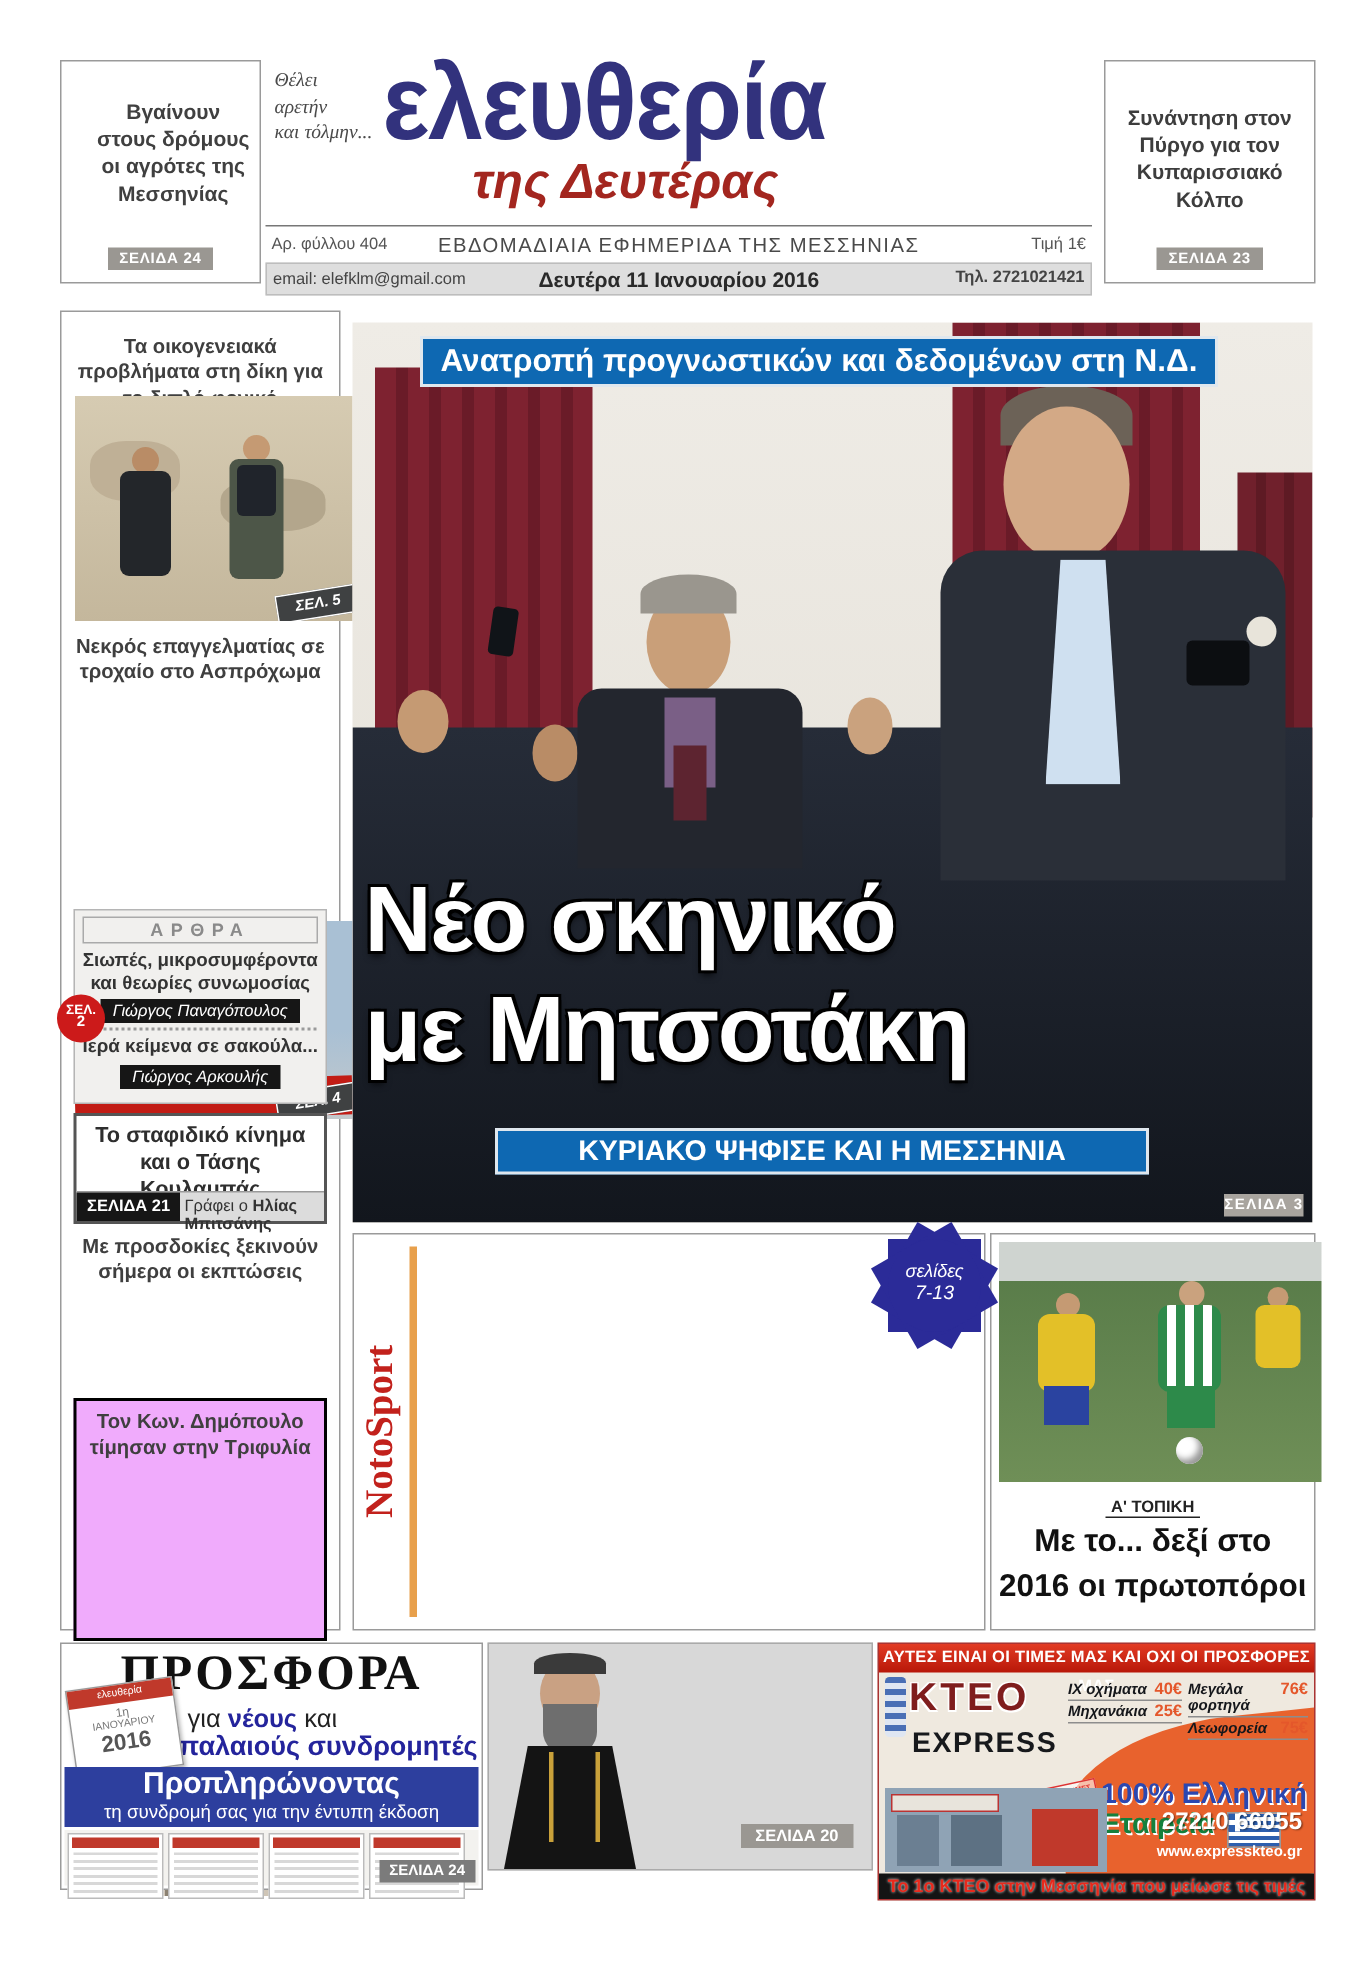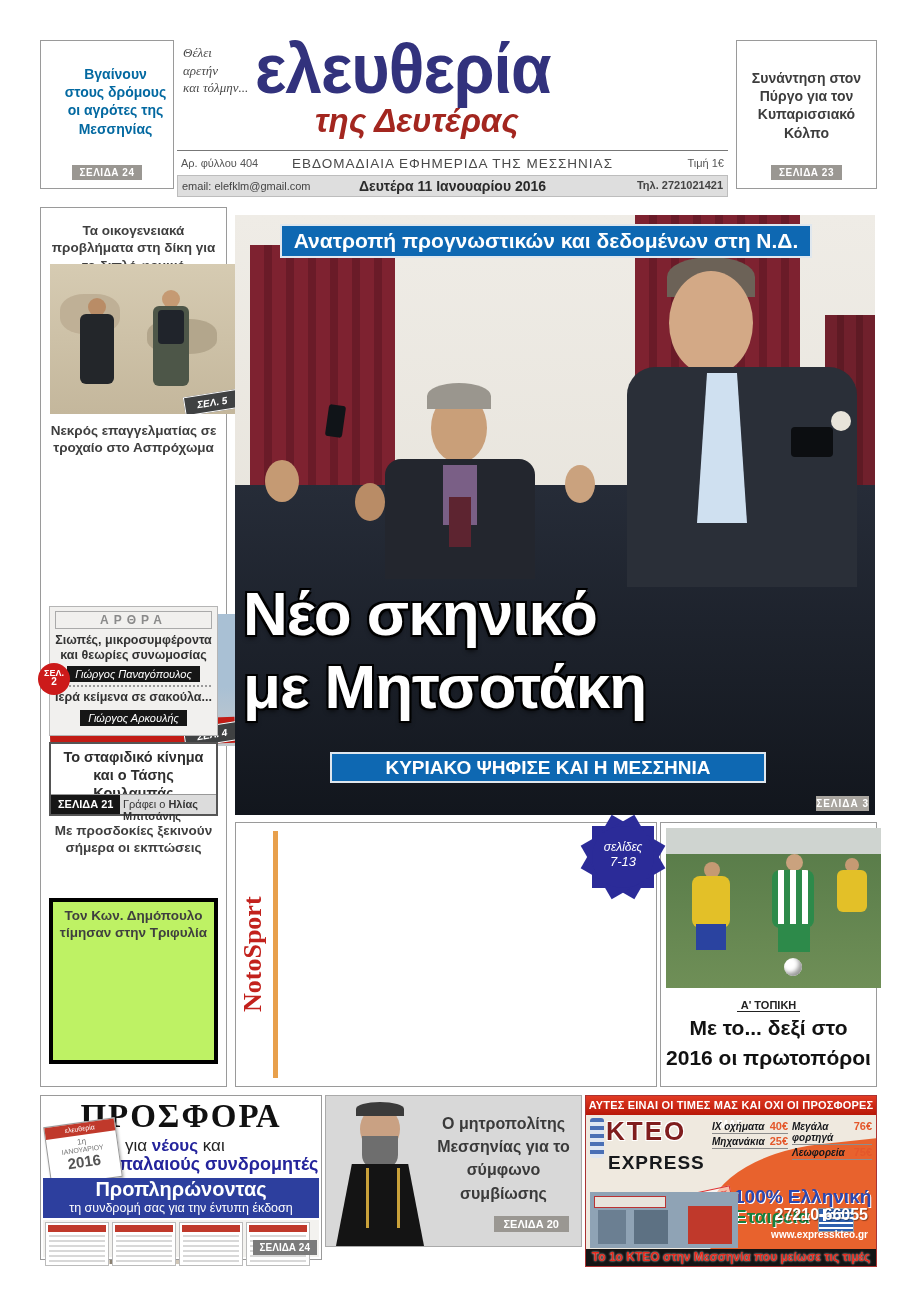--- a/index.html
+++ b/index.html
@@ -35,21 +35,21 @@
      align-items:baseline;padding:1px 0;}
   .price-label{font-size:10px;font-weight:bold;font-style:italic;color:#15171b;}
   .price-val{font-size:11px;font-weight:900;color:#e4572b;}
 </style>
 </head>
 <body>
 
 <div class="page">
 
   <div class="ab box" style="left:40px;top:40px;width:132px;height:147px;">
-    <div class="ab" style="left:6px;right:6px;top:24px;font-weight:bold;font-size:14px;color:#0369a1;text-align:center;line-height:1.3;margin-left:17px;">Βγαίνουν στους δρόμους οι αγρότες της Μεσσηνίας</div>
+    <div class="ab" style="left:6px;right:6px;top:24px;font-weight:bold;font-size:14px;color:#404040;text-align:center;line-height:1.3;margin-left:17px;">Βγαίνουν στους δρόμους οι αγρότες της Μεσσηνίας</div>
     <div class="ab" style="left:0;right:0;bottom:8px;text-align:center;">
       <span class="badge">ΣΕΛΙΔΑ 24</span>
     </div>
   </div>
 
   <div class="ab" style="left:175px;top:36px;width:555px;height:165px;">
     <div class="ab" style="left:8px;top:8px;font-family:'Liberation Serif',serif;font-style:italic;font-size:13px;color:#4a4a4a;line-height:1.35;">
       <div>Θέλει</div>
       <div>αρετήν</div>
       <div>και τόλμην...</div>
@@ -132,21 +132,21 @@
       <div class="ab" style="left:6px;top:14px;font-weight:900;font-size:20px;color:#d23325;transform:rotate(-6deg);">20%</div>
       <div class="ab" style="left:78px;top:4px;font-weight:900;font-size:25px;color:#d23325;transform:rotate(-4deg);">30%</div>
       <div class="ab" style="left:44px;top:36px;font-weight:900;font-size:17px;color:#db5b4e;">10%</div>
       <div class="ab outline-w" style="left:0;right:0;top:56px;text-align:center;font-weight:900;font-size:15px;letter-spacing:2px;">ΕΚΠΤΩΣΕΙΣ</div>
       <div class="ab" style="left:4px;bottom:0;width:30px;height:52px;background:#d6cfbf;border-radius:8px 8px 0 0;"></div>
       <div class="ab" style="right:10px;bottom:0;width:28px;height:46px;background:#bdb4a2;border-radius:8px 8px 0 0;"></div>
       <div class="ab" style="left:60px;bottom:0;width:60px;height:26px;background:#8c8272;border-radius:6px 6px 0 0;"></div>
       <div class="ptag">ΣΕΛ. 4</div>
     </div>
 
-    <div class="ab" style="left:8px;right:8px;top:690px;height:158px;border:4px solid #000000;background:#bef264;">
+    <div class="ab" style="left:8px;right:8px;top:724px;height:158px;border:2px solid #000000;background:#f0abfc;">
       <div class="ab sb-title" style="left:4px;right:4px;top:5px;">Τον Κων. Δημόπουλο τίμησαν στην Τριφυλία</div>
       <div class="ab photo" style="left:5px;right:5px;top:44px;bottom:5px;background:linear-gradient(#e3dccb,#d4cab4);">
 
         <div class="ptag">ΣΕΛ. 6</div>
       </div>
     </div>
   </div>
 
   <div class="ab photo" style="left:235px;top:215px;width:640px;height:600px;background:linear-gradient(#efece6,#e2ded5);">
     <div class="ab" style="left:15px;top:30px;width:145px;height:330px;background:repeating-linear-gradient(to right,#7e2230 0 14px,#6a1b28 14px 22px);"></div>
@@ -259,21 +259,20 @@
   </div>
 
   <div class="ab" style="left:325px;top:1095px;width:255px;height:150px;background:#d8d8d8;border:1px solid #aaa;">
     <div class="ab" style="left:6px;bottom:0;width:96px;height:144px;overflow:hidden;">
       <div class="ab head-circle" style="left:28px;top:4px;width:40px;height:46px;background:#c9a183;"></div>
       <div class="ab" style="left:30px;top:34px;width:36px;height:34px;background:#6e6e6e;border-radius:0 0 45% 45%;"></div>
       <div class="ab" style="left:24px;top:0;width:48px;height:14px;background:#3a3a3a;border-radius:50% 50% 0 0;"></div>
       <div class="ab" style="left:4px;top:62px;width:88px;height:82px;background:#141414;clip-path:polygon(18% 0,82% 0,100% 100%,0 100%);"></div>
       <div class="ab" style="left:34px;top:66px;width:28px;height:60px;border-left:3px solid #c9a13a;border-right:3px solid #c9a13a;"></div>
     </div>
-    <div class="ab" style="left:108px;right:8px;top:16px;font-weight:800;font-size:16px;color:#3a3a3a;text-align:center;line-height:1.45;">Ο μητροπολίτης Μεσσηνίας για το σύμφωνο συμβίωσης</div>
     <div class="ab" style="right:12px;bottom:14px;background:#9a9792;color:#fff;font-size:11px;font-weight:bold;padding:2px 10px;">ΣΕΛΙΔΑ 20</div>
   </div>
 
   <div class="ab" style="left:585px;top:1095px;width:290px;height:170px;border:1px solid #a33;background:#efe9df;overflow:hidden;">
     <div class="ab" style="left:0;right:0;top:0;height:19px;background:linear-gradient(#e23b24,#b81708);color:#fff;font-weight:800;font-size:11px;text-align:center;line-height:19px;letter-spacing:.2px;">ΑΥΤΕΣ ΕΙΝΑΙ ΟΙ ΤΙΜΕΣ ΜΑΣ ΚΑΙ ΟΧΙ ΟΙ ΠΡΟΣΦΟΡΕΣ ΜΑΣ</div>
     <div class="ab" style="right:-30px;bottom:10px;width:200px;height:110px;background:#e8622d;border-radius:60% 0 0 10%;transform:rotate(-6deg);"></div>
     <div class="ab" style="left:4px;top:22px;width:14px;height:40px;background:repeating-linear-gradient(to bottom,#4a6fb5 0 4px,#dfe6f2 4px 8px);border-radius:3px;"></div>
     <div class="ab" style="left:20px;top:20px;font-weight:900;font-size:26px;letter-spacing:2px;color:#7f1d1d;text-shadow:-1px -1px 0 #fff,1px -1px 0 #fff,-1px 1px 0 #fff,1px 1px 0 #fff;">ΚΤΕΟ</div>
     <div class="ab" style="left:22px;top:56px;font-weight:900;font-size:19px;letter-spacing:1px;color:#17191c;">EXPRESS</div>
     <div class="ab" style="left:126px;top:23px;width:76px;">

